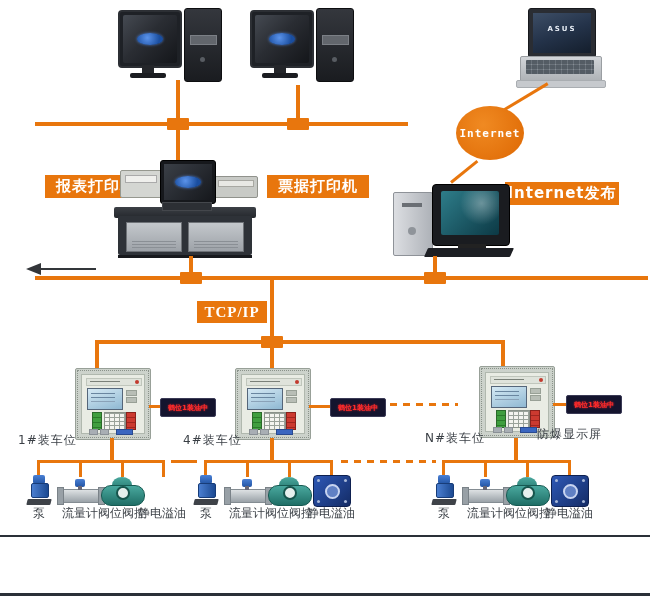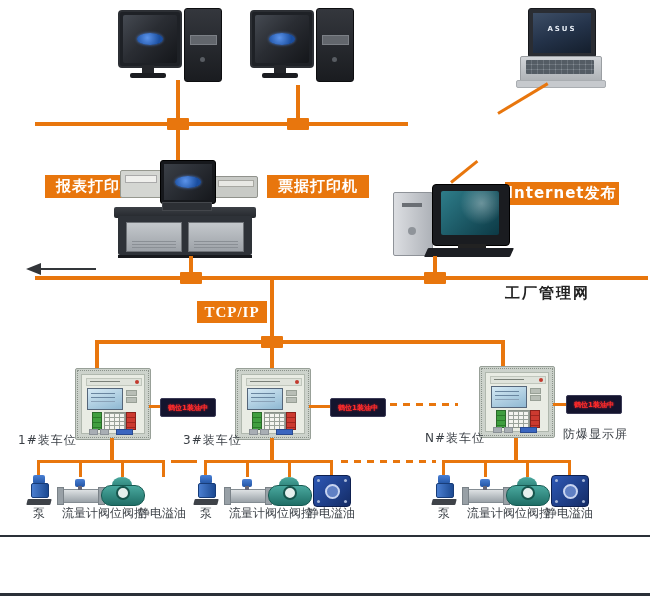--- a/index.html
+++ b/index.html
@@ -211,20 +211,21 @@
   </div>
 
   <div class="hline" style="left:35px;top:122px;width:373px"></div>
   <div class="vline" style="left:176px;top:80px;height:82px"></div>
   <div class="conn" style="left:167px;top:118px"></div>
   <div class="vline" style="left:296px;top:85px;height:39px"></div>
   <div class="conn" style="left:287px;top:118px"></div>
 
   <div class="diag" style="left:498px;top:112px;width:58px;transform:rotate(-31deg)"></div>
   <div class="diag" style="left:451px;top:181px;width:34px;transform:rotate(-39deg)"></div>
+  <div class="cloud">Internet</div>
 
   <div class="olabel" style="left:45px;top:175px;width:102px;height:23px">报表打印机</div>
   <div class="olabel" style="left:505px;top:182px;width:114px;height:23px">Internet发布</div>
   <div class="olabel" style="left:267px;top:175px;width:102px;height:23px">票据打印机</div>
 
   <div class="console">
     <div class="cs-prl"></div>
     <div class="cs-prr"></div>
     <div class="cs-mon">
         <div class="cs-scr">
@@ -250,21 +251,20 @@
       </div>
     <div class="srv-base"></div>
     <div class="srv-kb"></div>
   </div>
   <div class="vline" style="left:433px;top:256px;height:22px"></div>
   <div class="conn" style="left:424px;top:272px"></div>
 
   <div class="hline" style="left:35px;top:276px;width:613px"></div>
   <div class="arrow-tip"></div>
   <div class="arrow-line"></div>
-  <div class="nettext" style="left:505px;top:284px">工厂管理网</div>
 
   <div class="vline" style="left:270px;top:280px;height:62px"></div>
   <div class="olabel serif" style="left:197px;top:301px;width:70px;height:22px">TCP/IP</div>
   <div class="hline" style="left:95px;top:340px;width:410px"></div>
   <div class="conn" style="left:261px;top:336px"></div>
   <div class="vline" style="left:95px;top:342px;height:26px"></div>
   <div class="vline" style="left:270px;top:342px;height:26px"></div>
   <div class="vline" style="left:501px;top:342px;height:26px"></div>
 
   <div class="cabinet" style="left:75px;top:368px">
@@ -307,24 +307,24 @@
       <div class="cab-chip blue" style="left:40px;width:15px"></div>
   </div>
 
   <div class="hline" style="left:149px;top:405px;width:11px;height:3px"></div>
   <div class="led" style="left:160px;top:398px">鹤位1装油中</div>
   <div class="hline" style="left:309px;top:405px;width:21px;height:3px"></div>
   <div class="led" style="left:330px;top:398px">鹤位1装油中</div>
   <div class="dashline" style="left:390px;top:403px;width:68px"></div>
   <div class="hline" style="left:553px;top:403px;width:13px;height:3px"></div>
   <div class="led" style="left:566px;top:395px">鹤位1装油中</div>
-  <div class="stext" style="left:563px;top:426px">防爆显示屏</div>
+  <div class="stext" style="left:537px;top:426px">防爆显示屏</div>
 
   <div class="stext" style="left:18px;top:432px">1#装车位</div>
-  <div class="stext" style="left:183px;top:432px">3#装车位</div>
+  <div class="stext" style="left:183px;top:432px">4#装车位</div>
   <div class="stext" style="left:425px;top:430px">N#装车位</div>
 
   <div class="gstem" style="left:110px"></div>
   <div class="gbracket" style="left:38px;top:460px;width:127px"></div>
   <div class="gdrop" style="left:37px"></div>
     <div class="gdrop" style="left:79px"></div>
   <div class="gdrop" style="left:121px"></div>
     <div class="gdrop" style="left:162px"></div>
   <div class="icon-pump" style="left:27px;top:475px">
       <div class="pbody"></div>

